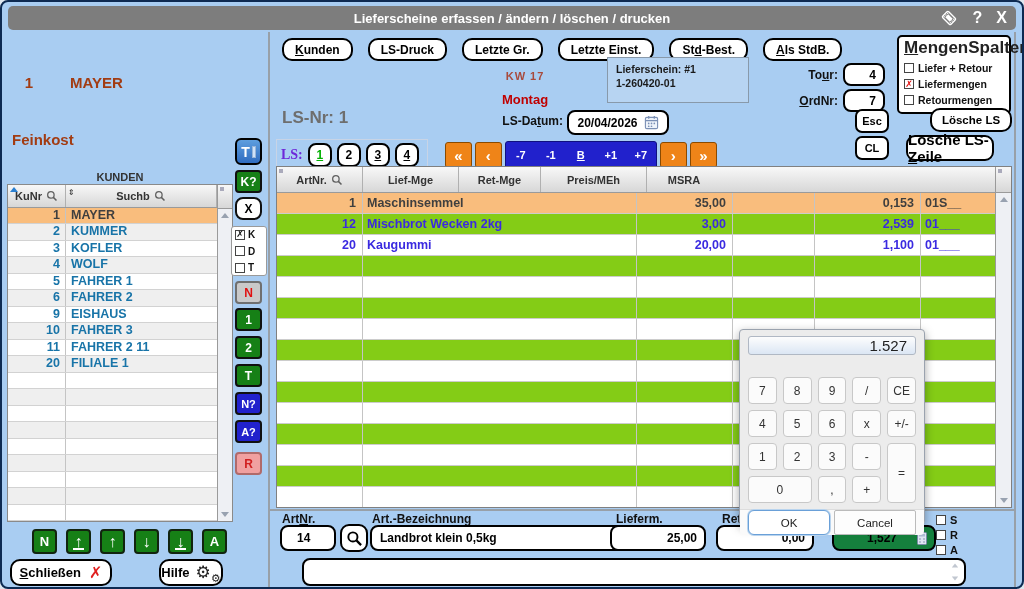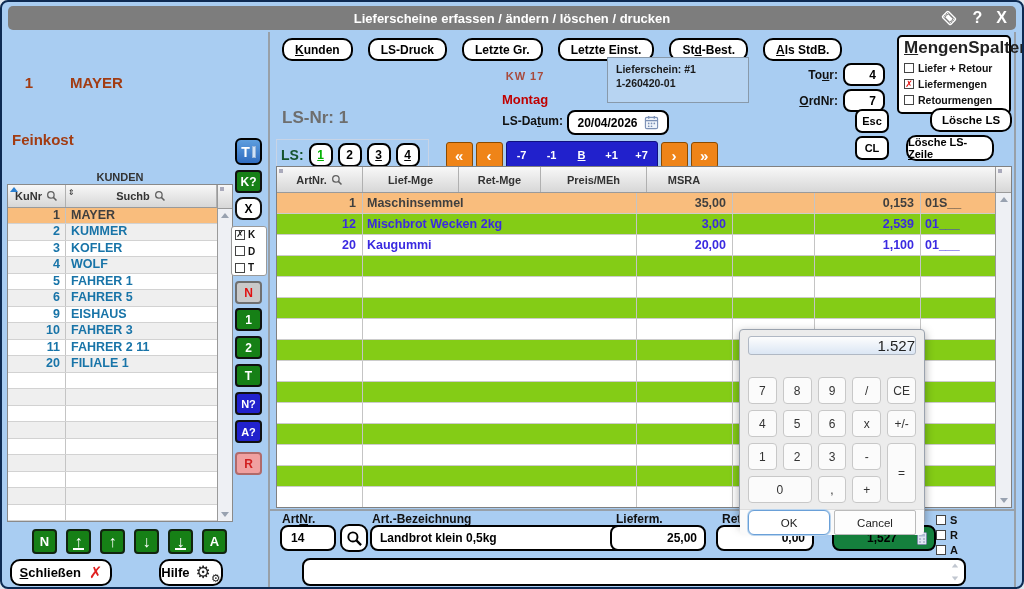--- a/index.html
+++ b/index.html
@@ -79,27 +79,27 @@
   .rlabel{width:83px;text-align:right;font-size:12px;font-weight:bold;color:#111;padding-right:5px;}
   .field{background:#fff;border:2px solid #000;border-radius:8px;font-weight:bold;font-size:12px;color:#000;display:flex;align-items:center;}
   .field.right{justify-content:flex-end;padding-right:7px;}
   .smallfield{width:42px;height:23px;}
   .mengen{position:absolute;left:627px;top:3px;width:114px;height:79px;background:#fff;border:2px solid #000;border-radius:5px;padding:1px 5px 2px 5px;}
   .mengen .mtitle{font-size:17px;font-weight:bold;color:#222;}
   .mrow{display:flex;align-items:center;gap:4px;font-size:10.5px;font-weight:bold;color:#111;margin-top:4px;}
   .escbtn{position:absolute;left:585px;top:77px;width:34px;height:24px;border-radius:7px;font-size:11px;}
   .clbtn{position:absolute;left:585px;top:104px;width:34px;height:24px;border-radius:7px;font-size:11px;}
   .dells{position:absolute;left:660px;top:76px;width:82px;height:24px;font-size:11.5px;}
-  .dellsz{position:absolute;left:636px;top:103px;width:88px;height:26px;font-size:11px;}
+  .dellsz{position:absolute;left:636px;top:103px;width:88px;height:26px;font-size:15px;border-radius:9px;}
   .lsnr{position:absolute;left:12px;top:76px;font-size:17px;font-weight:bold;color:#6e6e6e;}
   .datlabel{position:absolute;left:215px;top:82px;width:78px;text-align:right;font-size:12px;font-weight:bold;color:#111;}
   .datfield{position:absolute;left:297px;top:78px;width:102px;height:25px;justify-content:center;gap:6px;}
   .lsrow{position:absolute;left:6px;top:107px;display:flex;align-items:center;gap:5px;}
   .lsgroup{display:flex;align-items:center;gap:5px;border:1px solid #c8d4e6;padding:3px 8px 3px 4px;}
-  .lslabel{font-size:14px;font-weight:bold;color:#14532d;}
+  .lslabel{font-size:14px;font-weight:bold;color:#6d28d9;font-family:Liberation Serif, serif;}
   .lsbtn{width:24px;height:24px;background:#fff;border:2px solid #000;border-radius:8px;font-size:12px;font-weight:bold;color:#000;display:flex;align-items:center;justify-content:center;}
   .lsbtn.active{color:#00b000;}
   .navwrap{display:flex;align-items:center;gap:3px;margin-left:12px;}
   .onav{width:27px;height:26px;background:#ef8418;border:1px solid #8a4a00;border-radius:3px;color:#fff;font-weight:bold;font-size:15px;display:flex;align-items:center;justify-content:center;}
   .bluenav{display:flex;background:#2121cc;border-radius:3px;border:1px solid #101080;}
   .bn{width:30px;height:26px;color:#fff;font-size:11px;font-weight:bold;display:flex;align-items:center;justify-content:center;}
 
   
   .atable{position:absolute;left:6px;top:134px;width:736px;height:342px;background:#fff;border:1px solid #808080;display:flex;}
   .amain{flex:1;display:flex;flex-direction:column;overflow:hidden;}
@@ -123,21 +123,21 @@
   .magbtn{position:absolute;left:70px;top:492px;width:28px;height:28px;background:#fff;border:2px solid #000;border-radius:9px;display:flex;align-items:center;justify-content:center;}
   .yellow{background:#15803d;gap:20px;}
   .flags{position:absolute;left:666px;top:481px;display:flex;flex-direction:column;gap:2px;}
   .frow{display:flex;align-items:center;gap:4px;font-size:11px;font-weight:bold;color:#111;height:13px;}
   .notebox{position:absolute;left:32px;top:526px;width:664px;height:28px;background:#fff;border:2px solid #000;border-radius:8px;display:flex;align-items:center;padding-left:8px;font-size:12px;position:absolute;}
   .notearrows{position:absolute;right:5px;top:3px;bottom:3px;display:flex;flex-direction:column;justify-content:space-between;align-items:center;}
   .notearrows .tri-up,.notearrows .tri-dn{transform:scale(0.8);opacity:.6;}
 
   
   .calc{position:absolute;left:737px;top:327px;width:186px;height:196px;background:#ececec;border:1px solid #9aa2ae;border-radius:4px;box-shadow:0 3px 10px rgba(0,0,0,.35);z-index:50;display:flex;flex-direction:column;}
-  .cdisplay{margin:6px 8px 16px 8px;height:28px;background:linear-gradient(#fdfdfd,#dbe6f4);border:1px solid #b0b8c4;border-radius:3px;display:flex;align-items:center;justify-content:flex-end;padding-right:0;font-size:15px;color:#222;}
+  .cdisplay{margin:6px 8px 16px 8px;height:28px;background:linear-gradient(#fdfdfd,#dbe6f4);border:1px solid #b0b8c4;border-radius:3px;display:flex;align-items:center;justify-content:flex-end;padding-right:8px;font-size:15px;color:#222;}
   .ckeys{margin:6px 8px;display:grid;grid-template-columns:repeat(5,1fr);grid-auto-rows:27px;gap:6px;flex:1;}
   .ckey{background:#fbfbfb;border:1px solid #c8c8c8;border-radius:4px;display:flex;align-items:center;justify-content:center;font-size:12px;color:#333;}
   .ckey.tall{grid-row:span 2;}
   .ckey.wide{grid-column:span 2;}
   .cfoot{background:#fafafa;border-top:1px solid #ddd;border-radius:0 0 4px 4px;height:36px;display:flex;align-items:center;justify-content:space-between;padding:0 8px;}
   .cok{width:82px;height:25px;background:#fff;border:1px solid #6aa0d8;box-shadow:0 0 0 1px #b9d4ee;border-radius:6px;display:flex;align-items:center;justify-content:center;font-size:11.5px;color:#222;}
   .ccancel{width:82px;height:25px;background:#fdfdfd;border:1px solid #bbb;border-radius:2px;display:flex;align-items:center;justify-content:center;font-size:11.5px;color:#222;}
 
   .magsvg{width:12px;height:12px;margin-left:4px;opacity:.75;}
 </style>
@@ -213,21 +213,21 @@
           <div class="krow alt">
             <div class="kc1">4</div>
             <div class="kc2">WOLF</div>
           </div>
           <div class="krow">
             <div class="kc1">5</div>
             <div class="kc2">FAHRER 1</div>
           </div>
           <div class="krow alt">
             <div class="kc1">6</div>
-            <div class="kc2">FAHRER 5</div>
+            <div class="kc2">FAHRER 2</div>
           </div>
           <div class="krow">
             <div class="kc1">9</div>
             <div class="kc2">EISHAUS</div>
           </div>
           <div class="krow alt">
             <div class="kc1">10</div>
             <div class="kc2">FAHRER 3</div>
           </div>
           <div class="krow">
@@ -613,21 +613,21 @@
         <div class="strack"></div>
         <div class="sarrow">
             <span class="tri-dn"></span>
           </div>
       </div>
     </div>
 
     <div class="entrysep"></div>
 
     <div class="elabel" style="left:12px;">Art<u>N</u>r.</div>
-    <div class="field efield" style="left:10px;width:56px;padding-left:9px;">14</div>
+    <div class="field efield" style="left:10px;width:56px;padding-left:15px;">14</div>
     <div class="magbtn">
       <svg width="17" height="17" viewBox="0 0 16 16">
           <circle cx="6.5" cy="6.5" r="4.3" fill="none" stroke="#000" stroke-width="1.8"></circle>
           <line x1="9.8" y1="9.8" x2="14.2" y2="14.2" stroke="#000" stroke-width="2.1"></line>
         </svg>
     </div>
     <div class="elabel" style="left:102px;">Art.-Bezeichnung</div>
     <div class="field efield" style="left:100px;width:304px;padding-left:8px;">Landbrot klein 0,5kg</div>
     <div class="elabel" style="left:346px;">Lieferm.</div>
     <div class="field efield right" style="left:340px;width:96px;">25,00</div>

